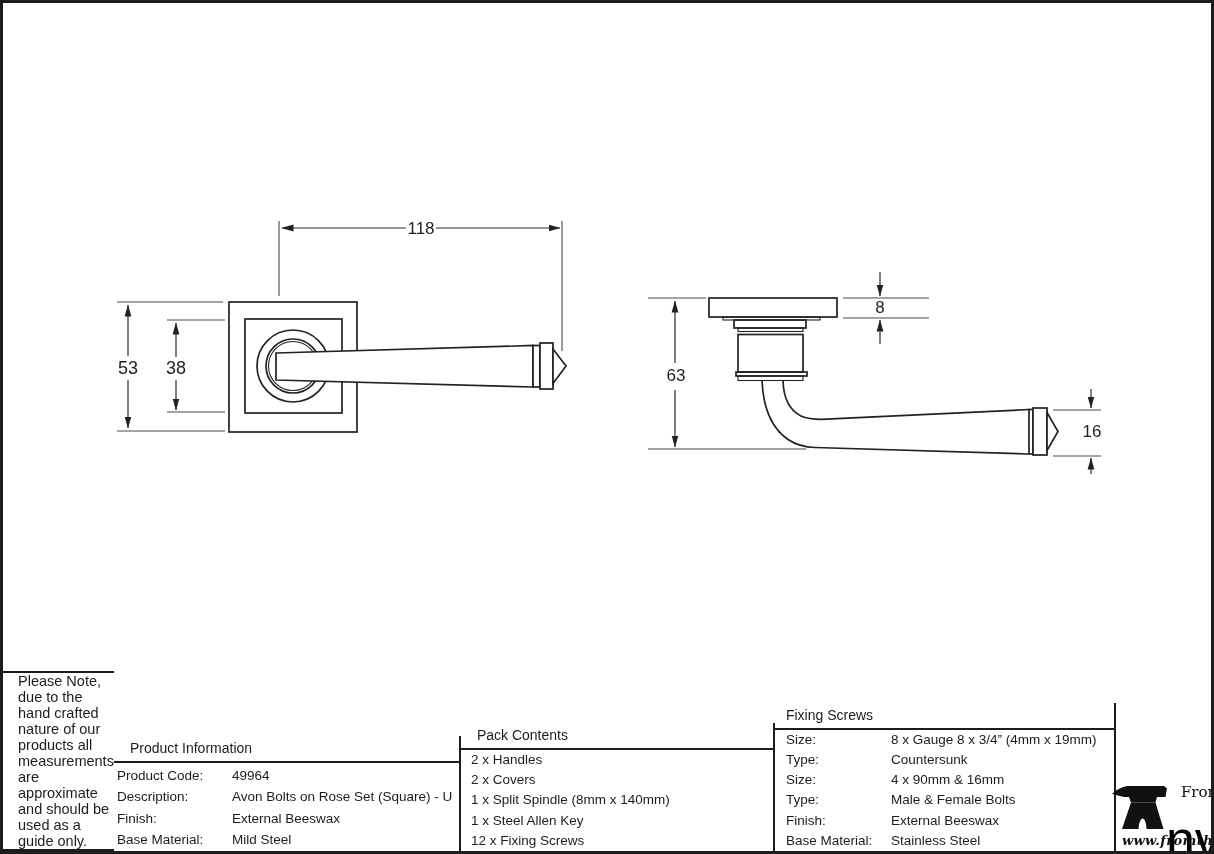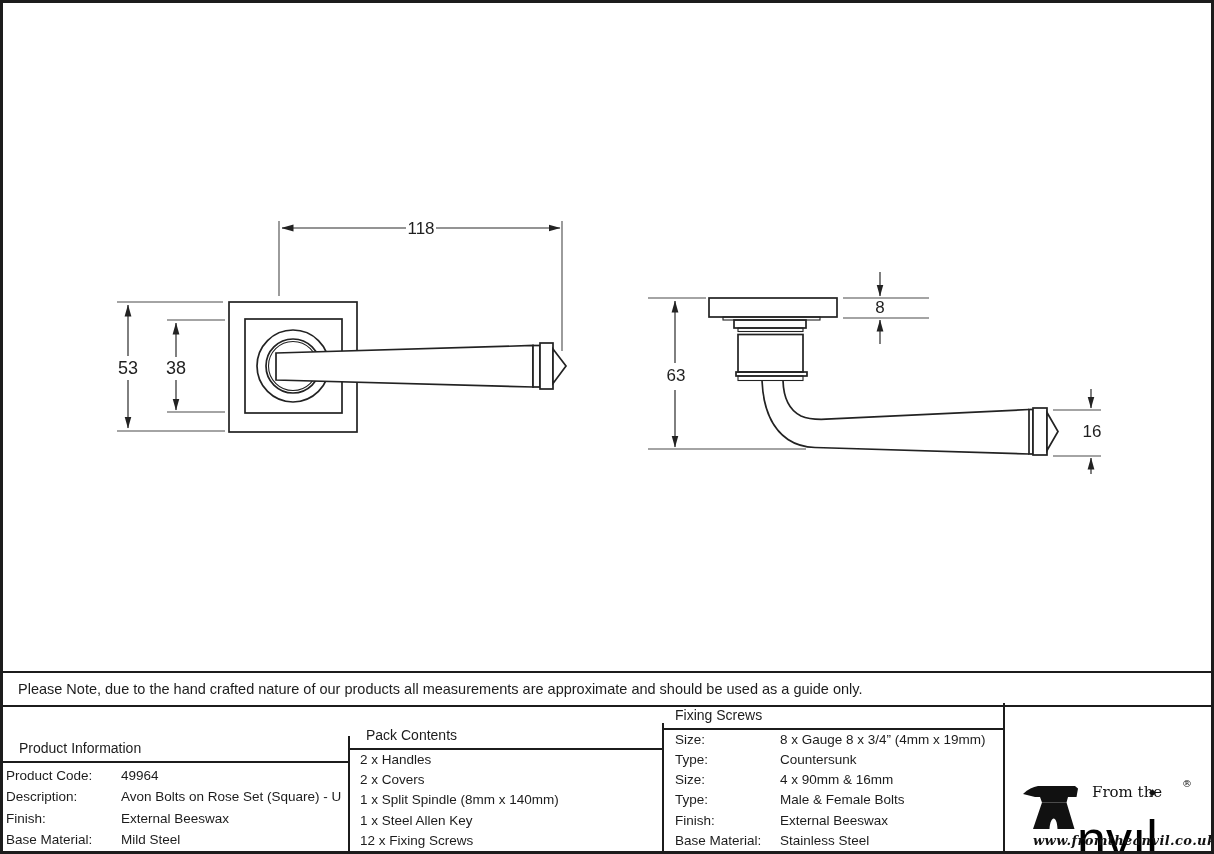--- a/index.html
+++ b/index.html
@@ -17,21 +17,21 @@
   svg.drawing{position:absolute;top:0;left:0;display:block;}
   svg.drawing .outline{fill:none;stroke:#222;stroke-width:1.7;}
   svg.drawing .outline-fill{fill:#ffffff;stroke:#222;stroke-width:1.7;}
   svg.drawing .thin{fill:none;stroke:#222;stroke-width:1.1;}
   svg.drawing .ext{stroke:#4a4a4a;stroke-width:1.1;}
   svg.drawing .dim{stroke:#2a2a2a;stroke-width:1.2;}
   svg.drawing text{fill:#1f1f1f;font-family:"Liberation Sans",sans-serif;}
   .dimtext{font-size:17px;}
   .dimtext-lg{font-size:18px;}
 
-  .bottom{position:absolute;left:0;right:0;top:668px;bottom:0;display:flex;flex-direction:column;}
+  .bottom{position:absolute;left:0;right:0;top:668px;bottom:0;display:flex;flex-direction:row;}
   .note-row{
     flex:0 0 36px;box-sizing:border-box;
     border-top:2px solid #1c1c1c;border-bottom:2px solid #1c1c1c;
     display:flex;align-items:center;padding-left:15px;
     font-size:14.5px;
   }
   .table-row{flex:1;display:flex;min-height:0;align-items:flex-end;}
   .col{box-sizing:border-box;border-right:2px solid #1c1c1c;display:flex;flex-direction:column;}
   .col-product{width:347px;}
   .col-pack{width:314px;}

